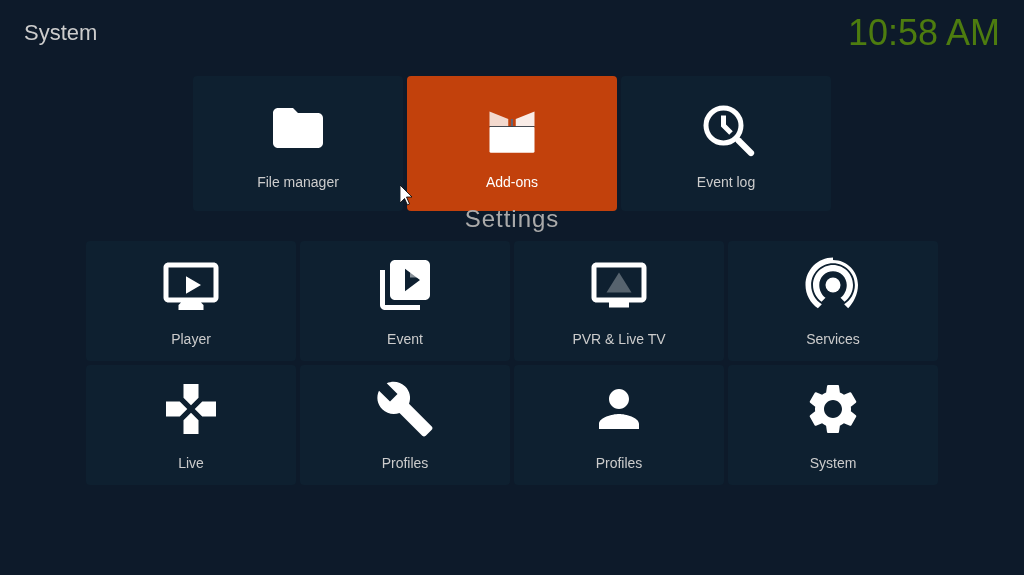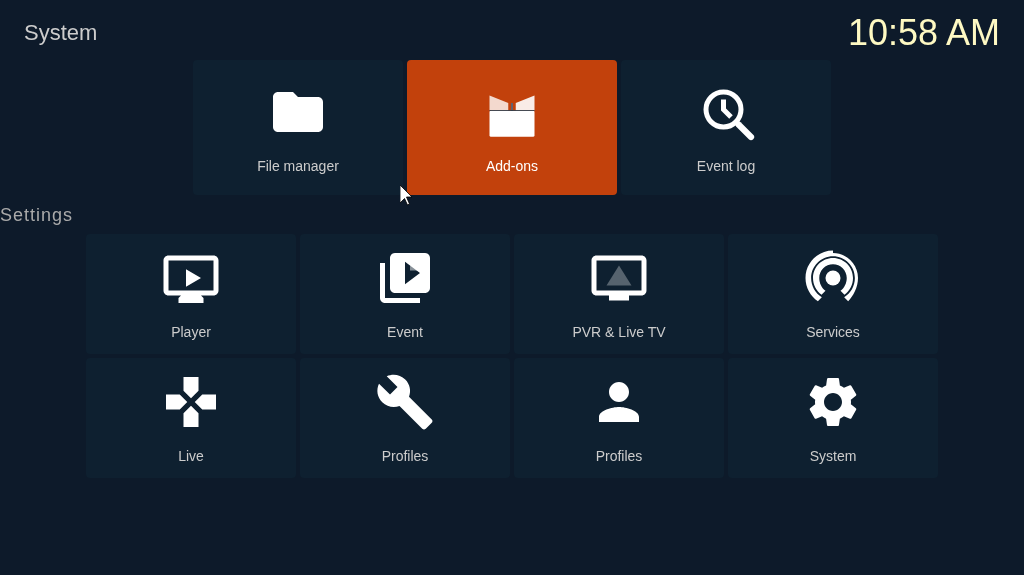--- a/index.html
+++ b/index.html
@@ -23,28 +23,28 @@
       top: 0; left: 0; right: 0;
     }
     #header-title {
       font-size: 22px;
       font-weight: 300;
       color: #ccc;
     }
     #header-time {
       font-size: 36px;
       font-weight: 300;
-      color: #fef9c3;
+      color: #4d7c0f;
     }
 
     
     #top-row {
       display: flex;
       position: absolute;
-      top: 60px;
+      top: 76px;
       left: 0; right: 0;
       padding: 0 8px;
       gap: 4px;
       justify-content: center;
     }
 
     .tile {
       display: flex;
       flex-direction: column;
       align-items: center;
@@ -75,21 +75,22 @@
       height: 135px;
     }
 
     
     #settings-section {
       position: absolute;
       top: 205px;
       left: 0; right: 0;
     }
     #settings-label {
-      font-size: 18px;
+      text-align: center;
+      font-size: 24px;
       color: #aaa;
       margin-bottom: 8px;
       letter-spacing: 1px;
     }
 
     #settings-grid {
       display: flex;
       flex-direction: column;
       gap: 4px;
       padding: 0 8px;

